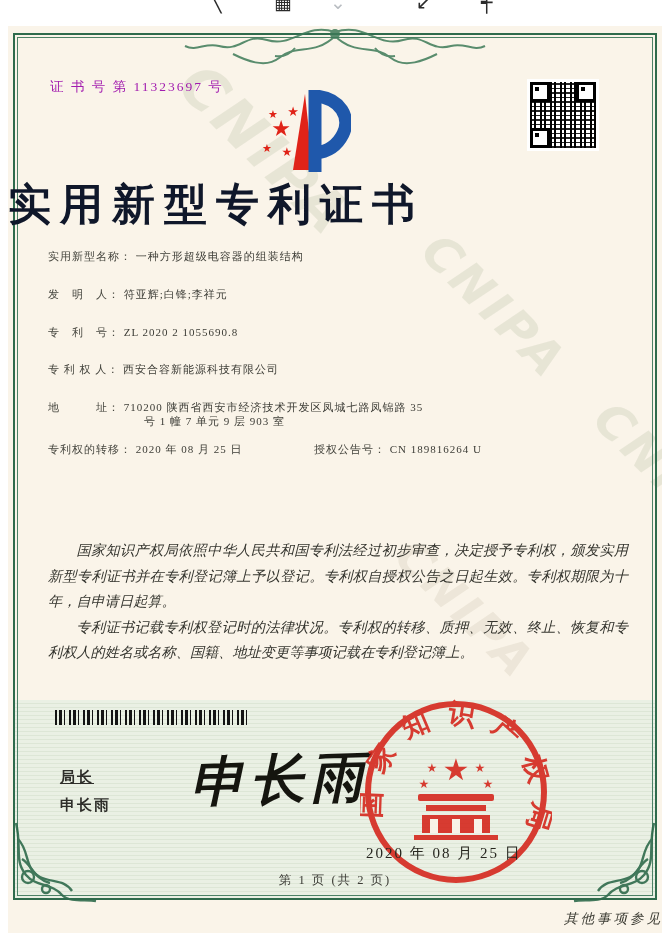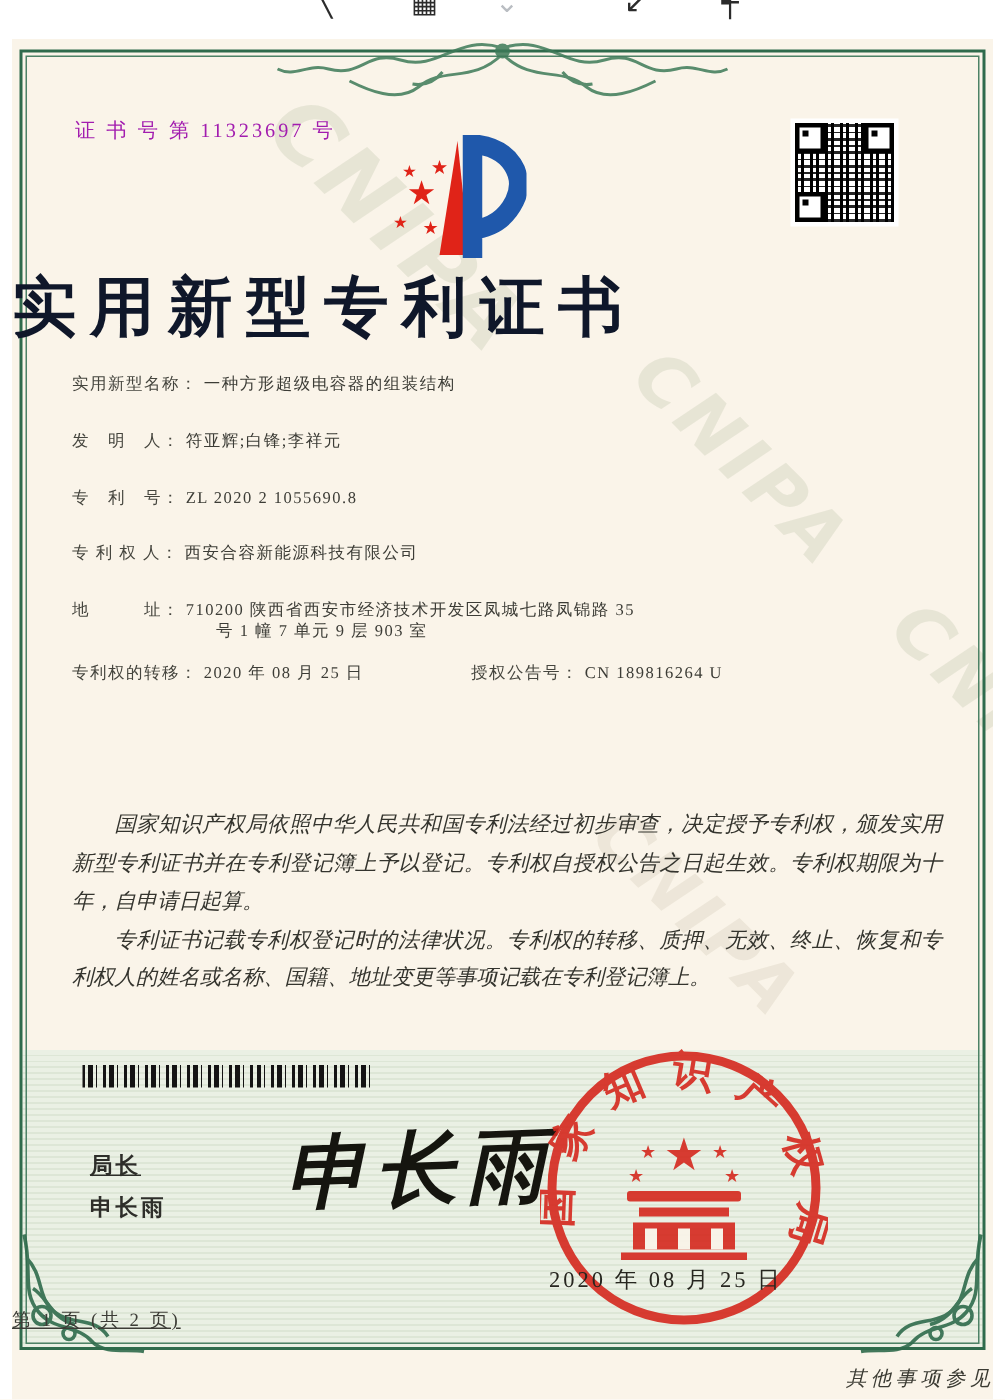--- a/index.html
+++ b/index.html
@@ -43,21 +43,21 @@
     color:#34342e;font-style:italic;text-align:justify;}
   .paras p{margin:0;text-indent:2em;}
   .barcode{position:absolute;left:47px;top:684px;width:192px;height:15px;
     background:repeating-linear-gradient(90deg,#141414 0 2px,transparent 2px 4px,#141414 4px 7px,transparent 7px 9px,#141414 9px 10px,transparent 10px 14px);}
   .sig-title{position:absolute;left:52px;top:742px;font-size:15px;font-weight:bold;color:#2e2e2a;letter-spacing:2px;text-decoration:underline;}
   .sig-name{position:absolute;left:52px;top:770px;font-size:15px;font-weight:bold;color:#2e2e2a;letter-spacing:2px;}
   .autograph{position:absolute;left:182px;top:718px;font-size:54px;font-style:italic;font-weight:bold;
     color:#15150f;transform:rotate(-2deg);letter-spacing:6px;font-family:"DejaVu Serif",serif;}
   .seal{position:absolute;left:352px;top:670px;width:192px;height:192px;opacity:.9;}
   .seal-date{position:absolute;left:358px;top:818px;font-size:15px;color:#26261f;letter-spacing:2px;z-index:4;}
-  .page-info{position:absolute;left:0;top:846px;width:100%;text-align:left;font-size:12.5px;color:#3c3c36;letter-spacing:2px;text-decoration:underline;}
+  .page-info{position:absolute;left:0;top:846px;width:100%;text-align:center;font-size:12.5px;color:#3c3c36;letter-spacing:2px;}
   .footer-note{position:absolute;left:0;top:884px;width:100%;text-align:right;font-size:13.5px;
     font-style:italic;color:#3a3a32;letter-spacing:3px;margin-left:34px;}
   .ornament{position:absolute;z-index:3;pointer-events:none;}
   .crest{left:50%;top:-4px;transform:translateX(-50%);}
   .corner-l{left:4px;bottom:30px;}
   .corner-r{right:4px;bottom:30px;transform:scaleX(-1);}
 </style>
 </head>
 <body>
 

